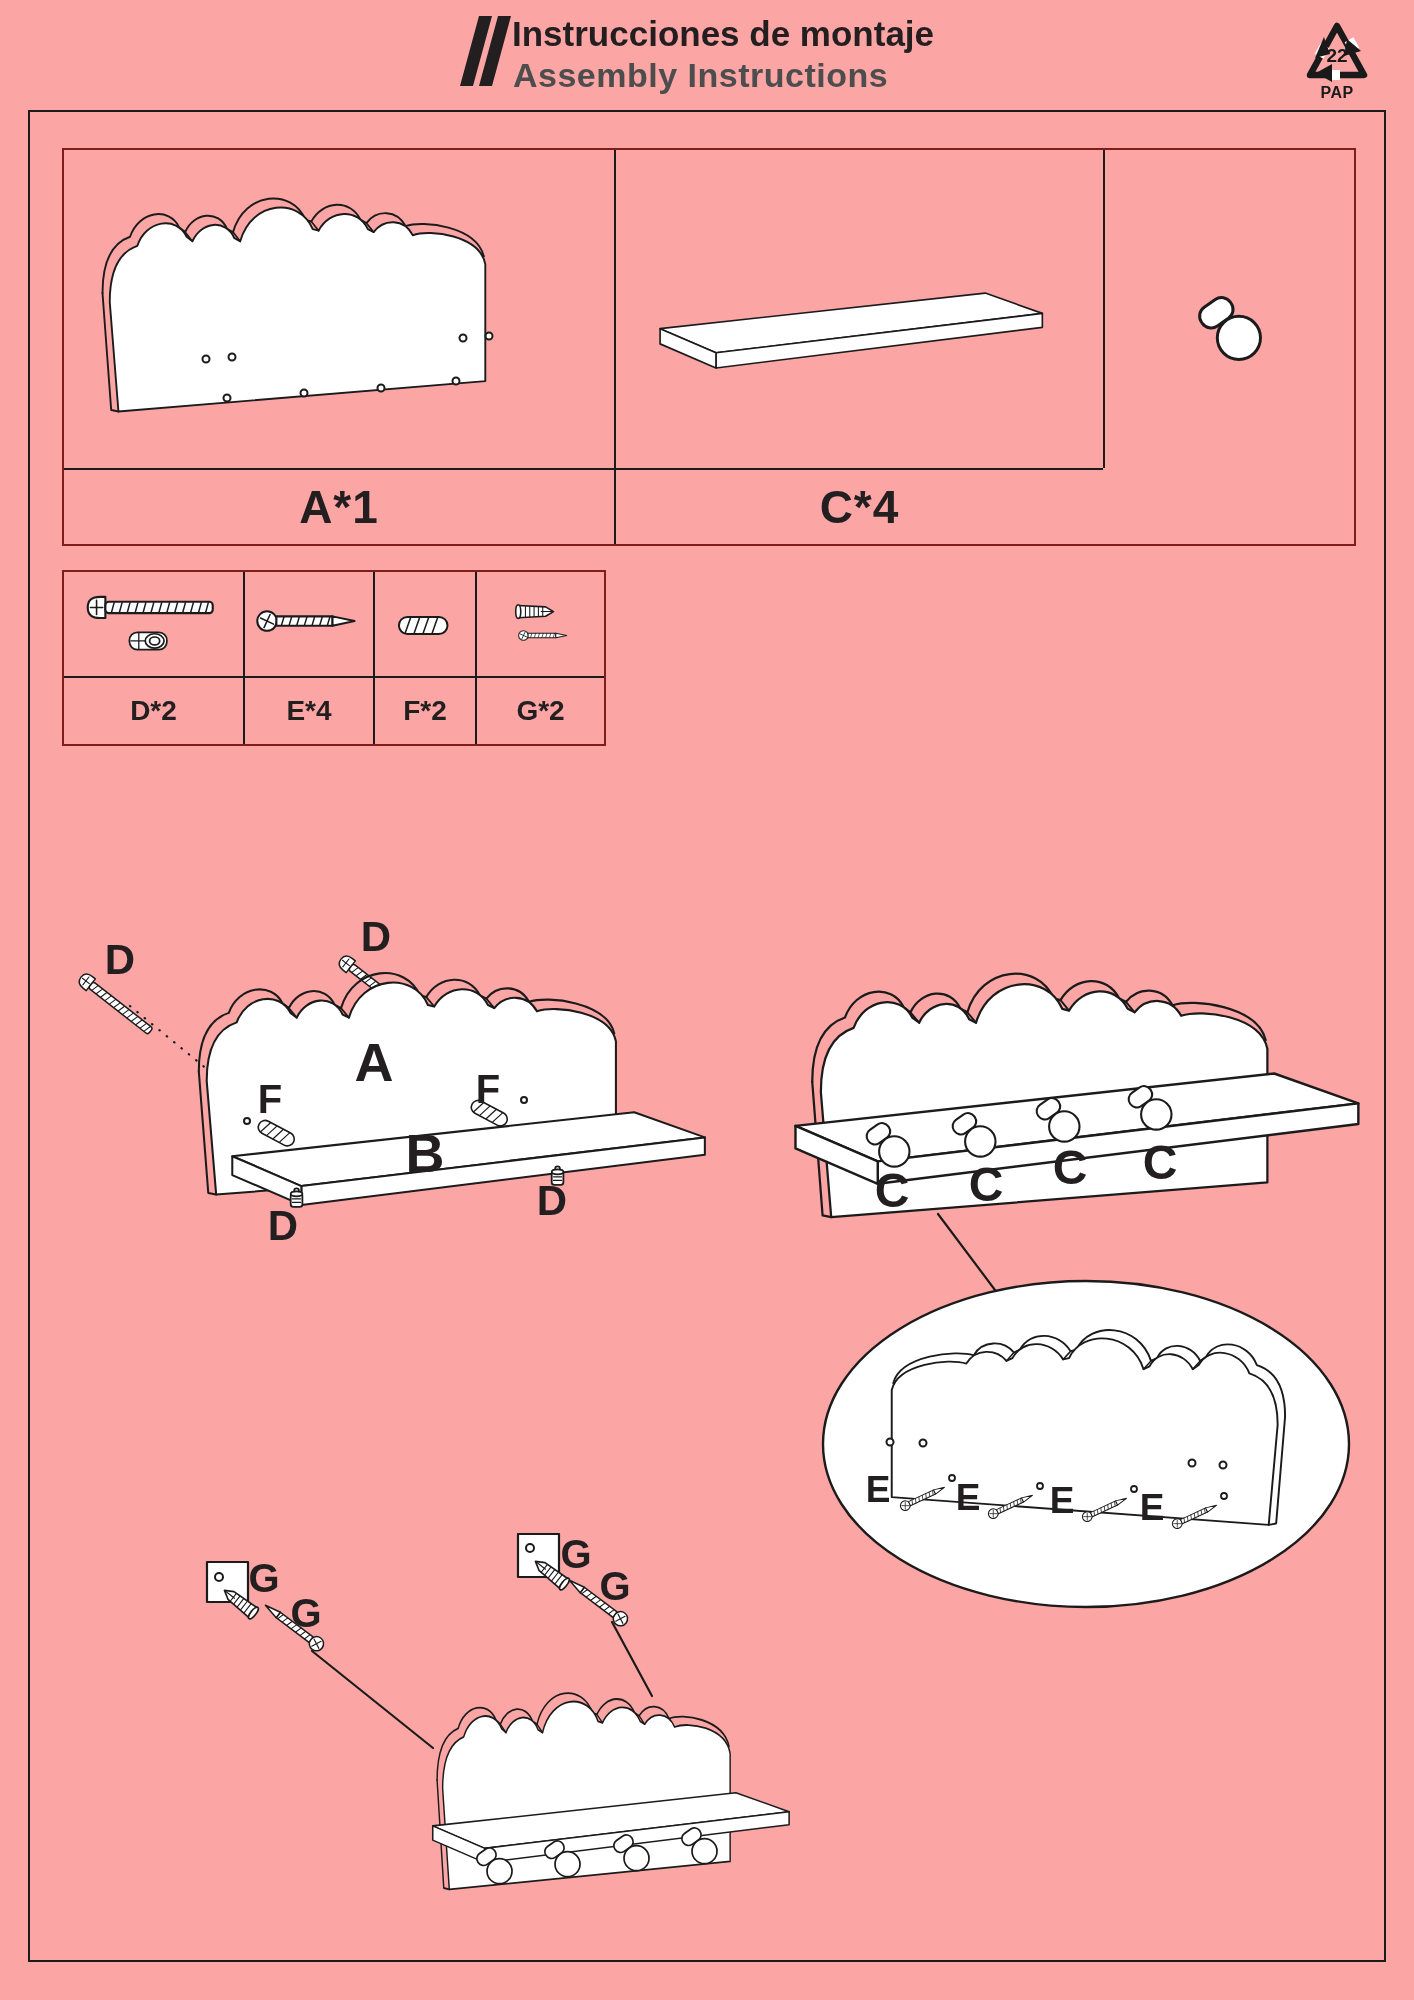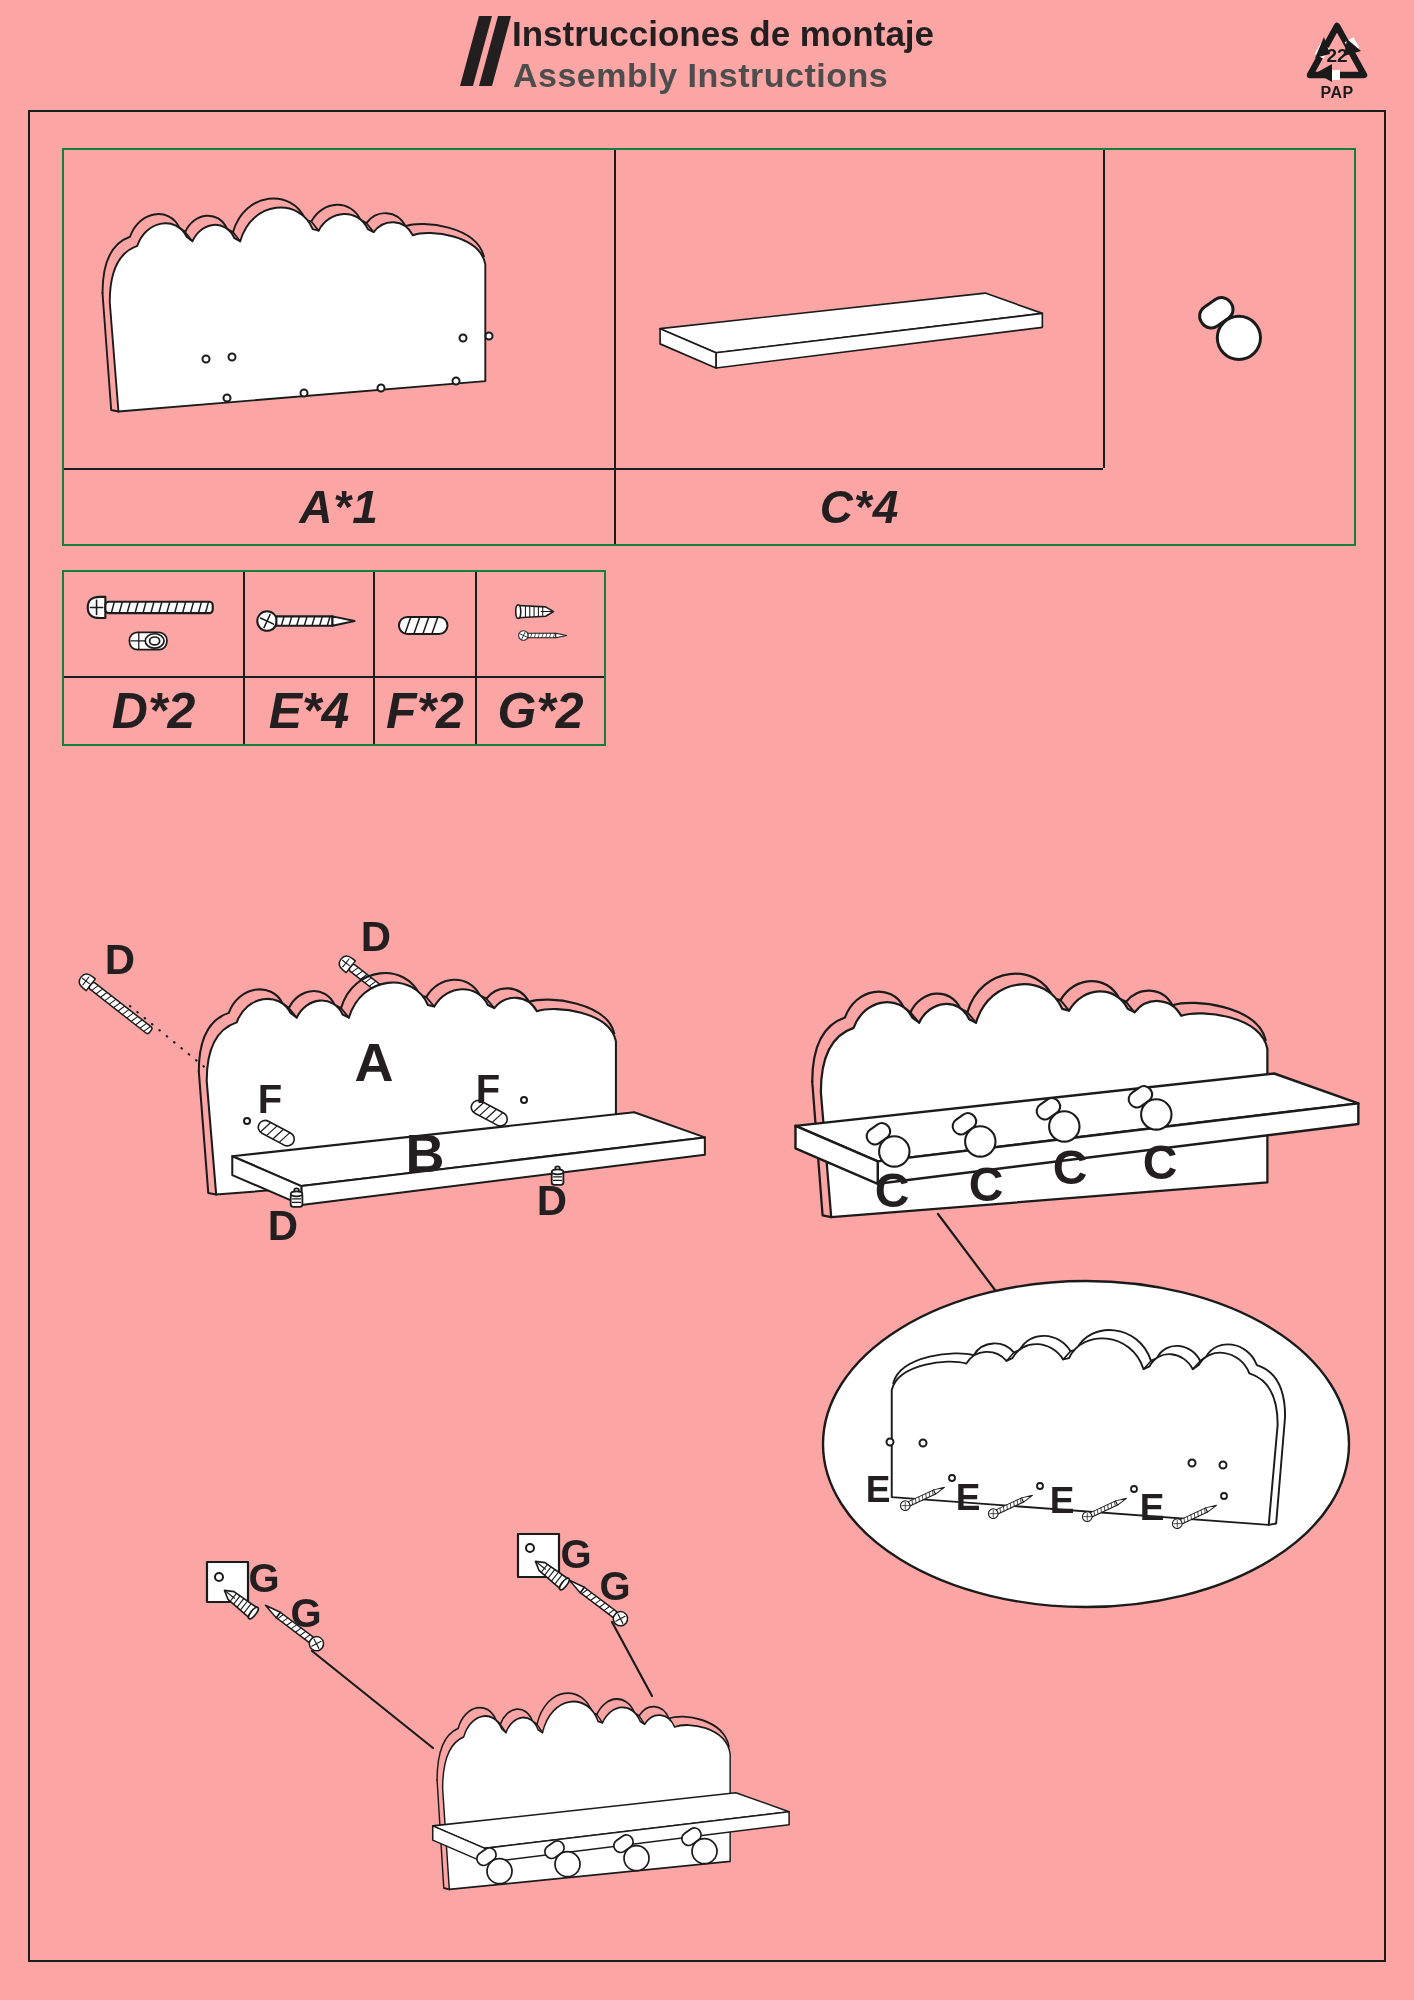--- a/index.html
+++ b/index.html
@@ -6,28 +6,28 @@
   .canvas{position:relative;width:1414px;height:2000px;background:#fca5a5;overflow:hidden;
           font-family:"Liberation Sans","DejaVu Sans",sans-serif;color:#231f20;}
   .abs{position:absolute;}
   
   .title{position:absolute;left:512px;top:14px;font-size:35px;font-weight:800;letter-spacing:0;color:#231f20;white-space:nowrap;}
   .subtitle{position:absolute;left:513px;top:56px;font-size:34px;font-weight:700;color:#4d4d4d;letter-spacing:.5px;white-space:nowrap;}
   .pap{position:absolute;left:1302px;top:84px;width:70px;text-align:center;font-size:16px;font-weight:800;color:#1a1a1a;letter-spacing:.5px;}
   
   .frame{position:absolute;left:28px;top:110px;width:1358px;height:1852px;border:2px solid #1b1b1b;box-sizing:border-box;}
   
-  .tbl{position:absolute;display:grid;border:2px solid #15803d;box-sizing:content-box;background:transparent;font-style:italic;}
+  .tbl{position:absolute;display:grid;border:2px solid #7f1d1d;box-sizing:content-box;background:transparent;}
   .t1{left:62px;top:148px;grid-template-columns:550px 489px 251px;grid-template-rows:318px 76px;}
   .t2{left:62px;top:570px;grid-template-columns:179px 130px 102px 129px;grid-template-rows:104px 68px;}
   .cell{box-sizing:border-box;}
   .bl{border-left:2px solid #1b1b1b;}
   .bt{border-top:2px solid #1b1b1b;}
   .plabel{display:flex;align-items:center;justify-content:center;font-size:46px;font-weight:800;letter-spacing:1px;color:#231f20;}
-  .t2 .plabel{font-size:50px;letter-spacing:0;}
+  .t2 .plabel{font-size:28px;letter-spacing:0;}
   
   .lbl{position:absolute;transform:translate(-50%,-50%);font-weight:800;color:#231f20;line-height:1;}
   svg.overlay{position:absolute;left:0;top:0;pointer-events:none;}
 </style>
 </head>
 <body>
 
 <div class="canvas">
 
   <svg class="abs" style="left:460px;top:16px" width="52" height="70" viewBox="0 0 52 70">

